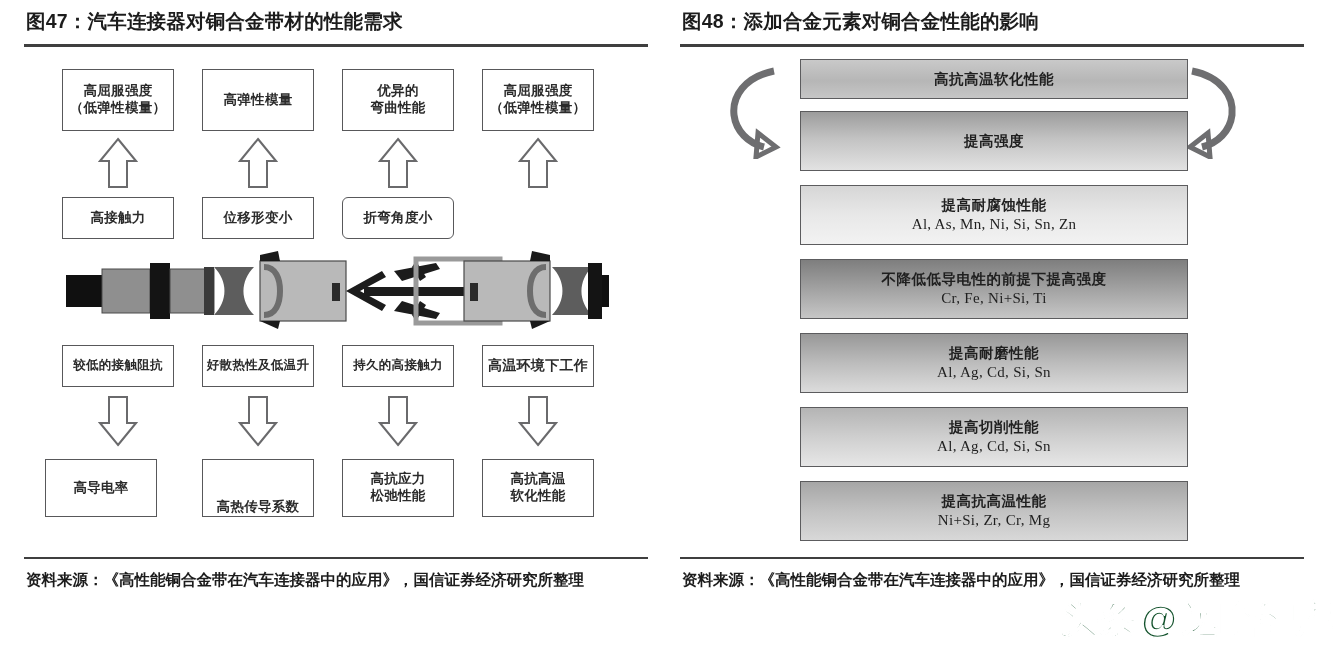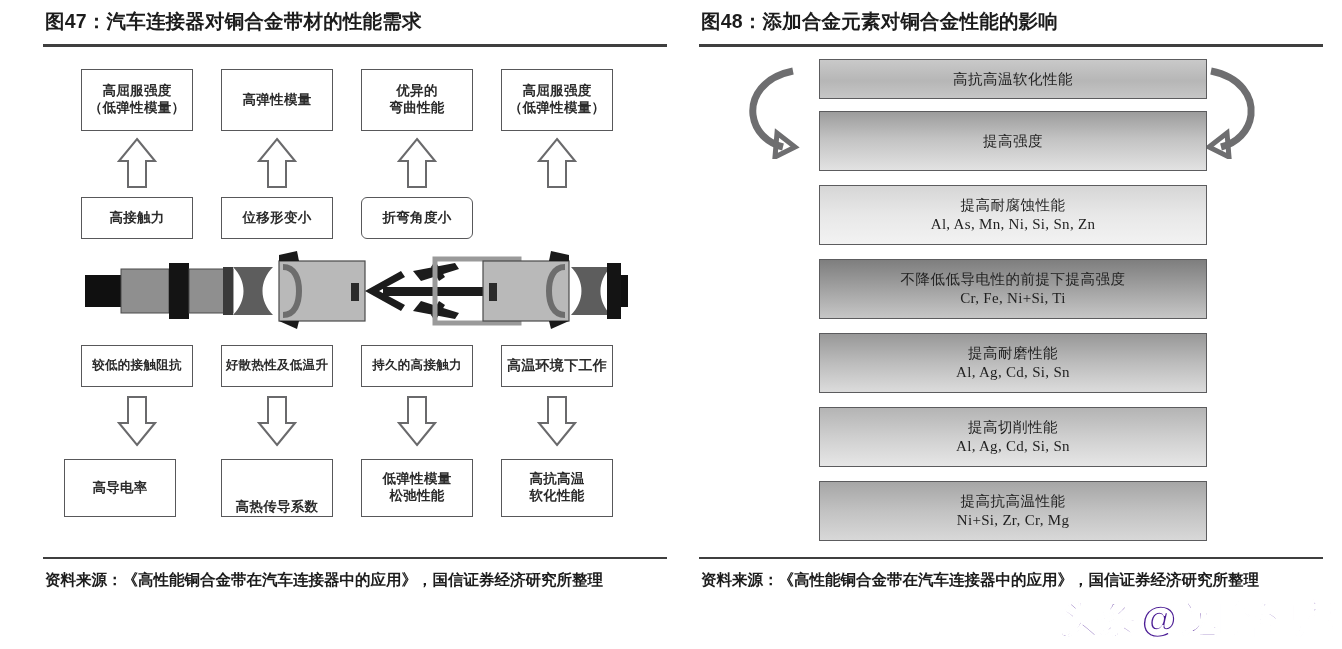--- a/index.html
+++ b/index.html
@@ -17,21 +17,20 @@
   }
   .page {
     position: relative;
     width: 1342px;
     height: 649px;
   }
   .panel {
     position: absolute;
     top: 0;
     height: 563px;
-    margin-left: 19px;
   }
   .panel-left  { left: 24px;  width: 624px; }
   .panel-right { left: 680px; width: 624px; }
 
   .fig-title {
     font-size: 19.5px;
     font-weight: bold;
     letter-spacing: 0.2px;
     color: #1c1c1c;
     padding: 8px 0 9px 2px;
@@ -97,21 +96,21 @@
     display: flex;
     flex-direction: column;
     align-items: center;
     justify-content: center;
     text-align: center;
     color: #1f1f1f;
     font-family: "Liberation Serif", "DejaVu Serif", serif;
   }
   .rbox .cn {
     font-size: 14.5px;
-    font-weight: normal;
+    font-weight: bold;
     letter-spacing: 0.5px;
     line-height: 1.25;
   }
   .rbox .el {
     font-size: 15px;
     letter-spacing: 0.3px;
     line-height: 1.3;
     margin-top: 1px;
   }
   .curve-arrow {
@@ -142,21 +141,21 @@
     color: #1c1c1c;
   }
 
   
   .watermark {
     position: absolute;
     right: 8px;
     bottom: 4px;
     font-size: 37px;
     font-weight: bold;
-    color: #4c1d95;
+    color: #14532d;
     letter-spacing: 1px;
     -webkit-text-stroke: 1.5px #ffffff;
     text-shadow:
        2px 0 #fff, -2px 0 #fff, 0 2px #fff, 0 -2px #fff,
        1px 1px #fff, -1px -1px #fff, 1px -1px #fff, -1px 1px #fff;
     white-space: nowrap;
   }
   .watermark .at {
     display: inline-block;
     margin: 0 4px;
@@ -320,21 +319,21 @@
             <span>高导电率</span>
           </div>
       </div>
       <div class="lbox" style="left:178px; top:412px; width:112px; height:58px;align-items:flex-end;">
         <div>
             <span>高热传导系数</span>
           </div>
       </div>
       <div class="lbox" style="left:318px; top:412px; width:112px; height:58px;">
         <div>
-          <span>低弹性模量</span>
+          <span>高抗应力</span>
           <span>松弛性能</span>
         </div>
       </div>
       <div class="lbox" style="left:458px; top:412px; width:112px; height:58px;">
         <div>
           <span>高抗高温</span>
           <span>软化性能</span>
         </div>
       </div>
 

